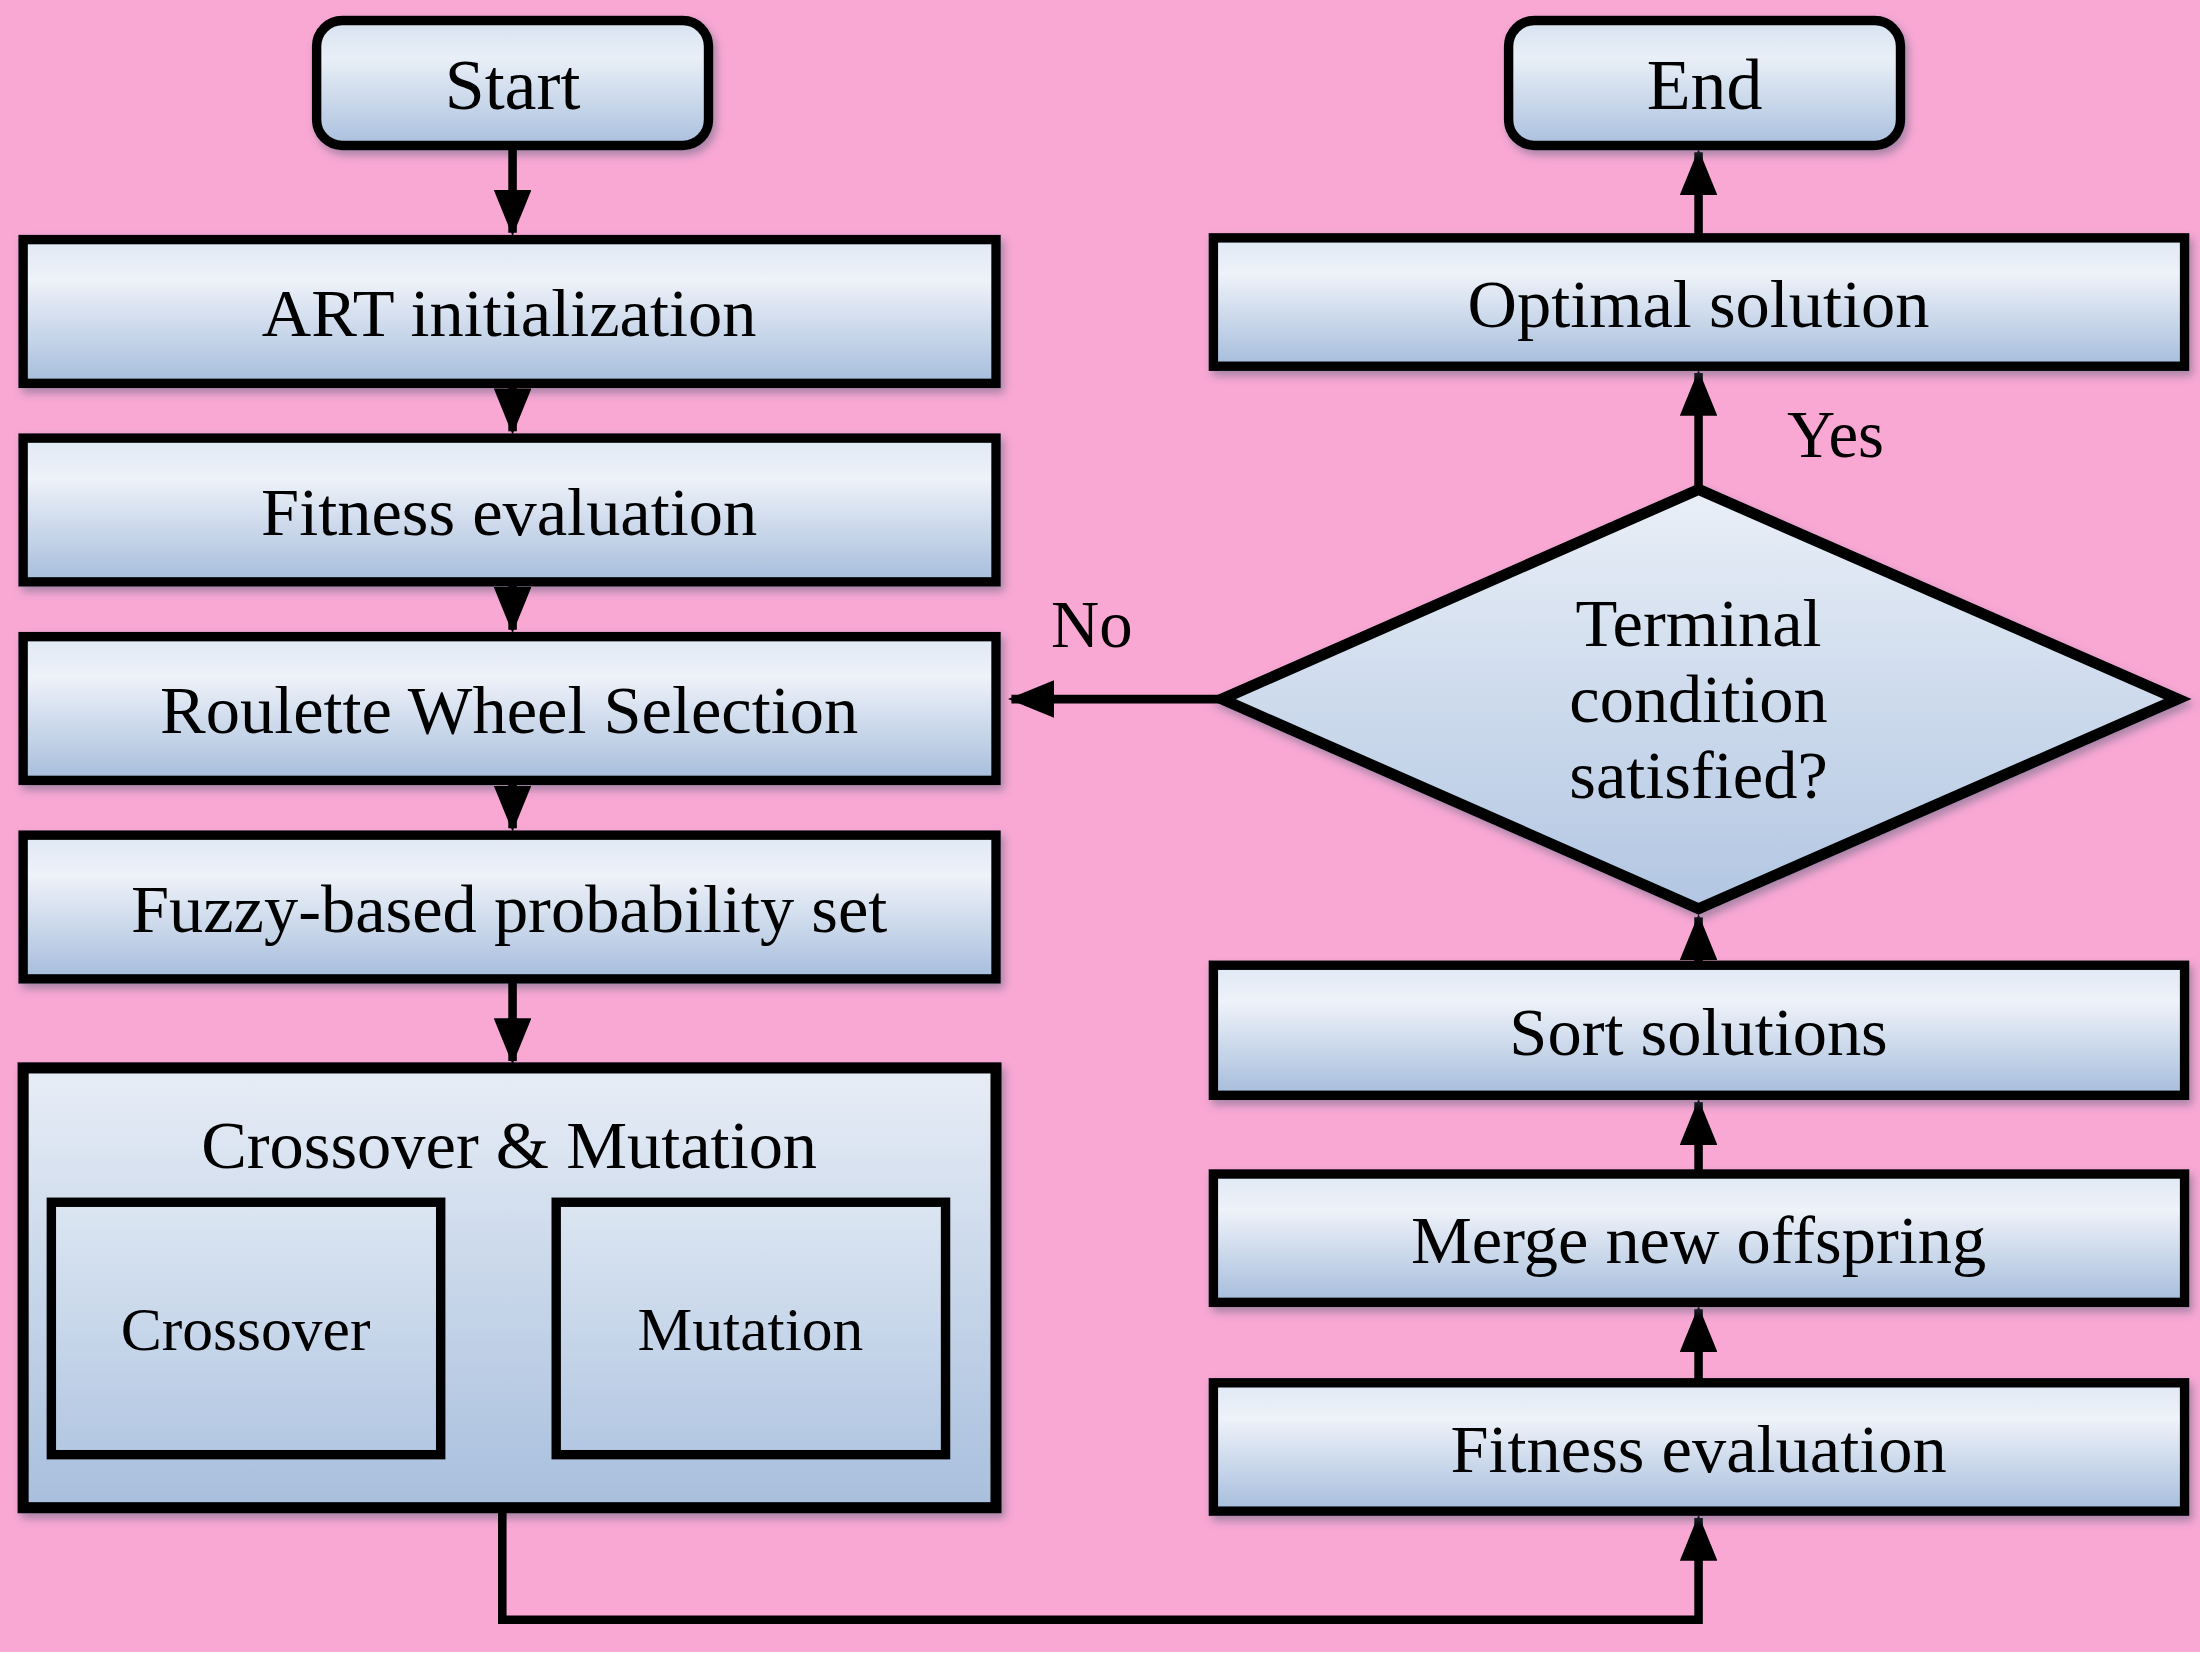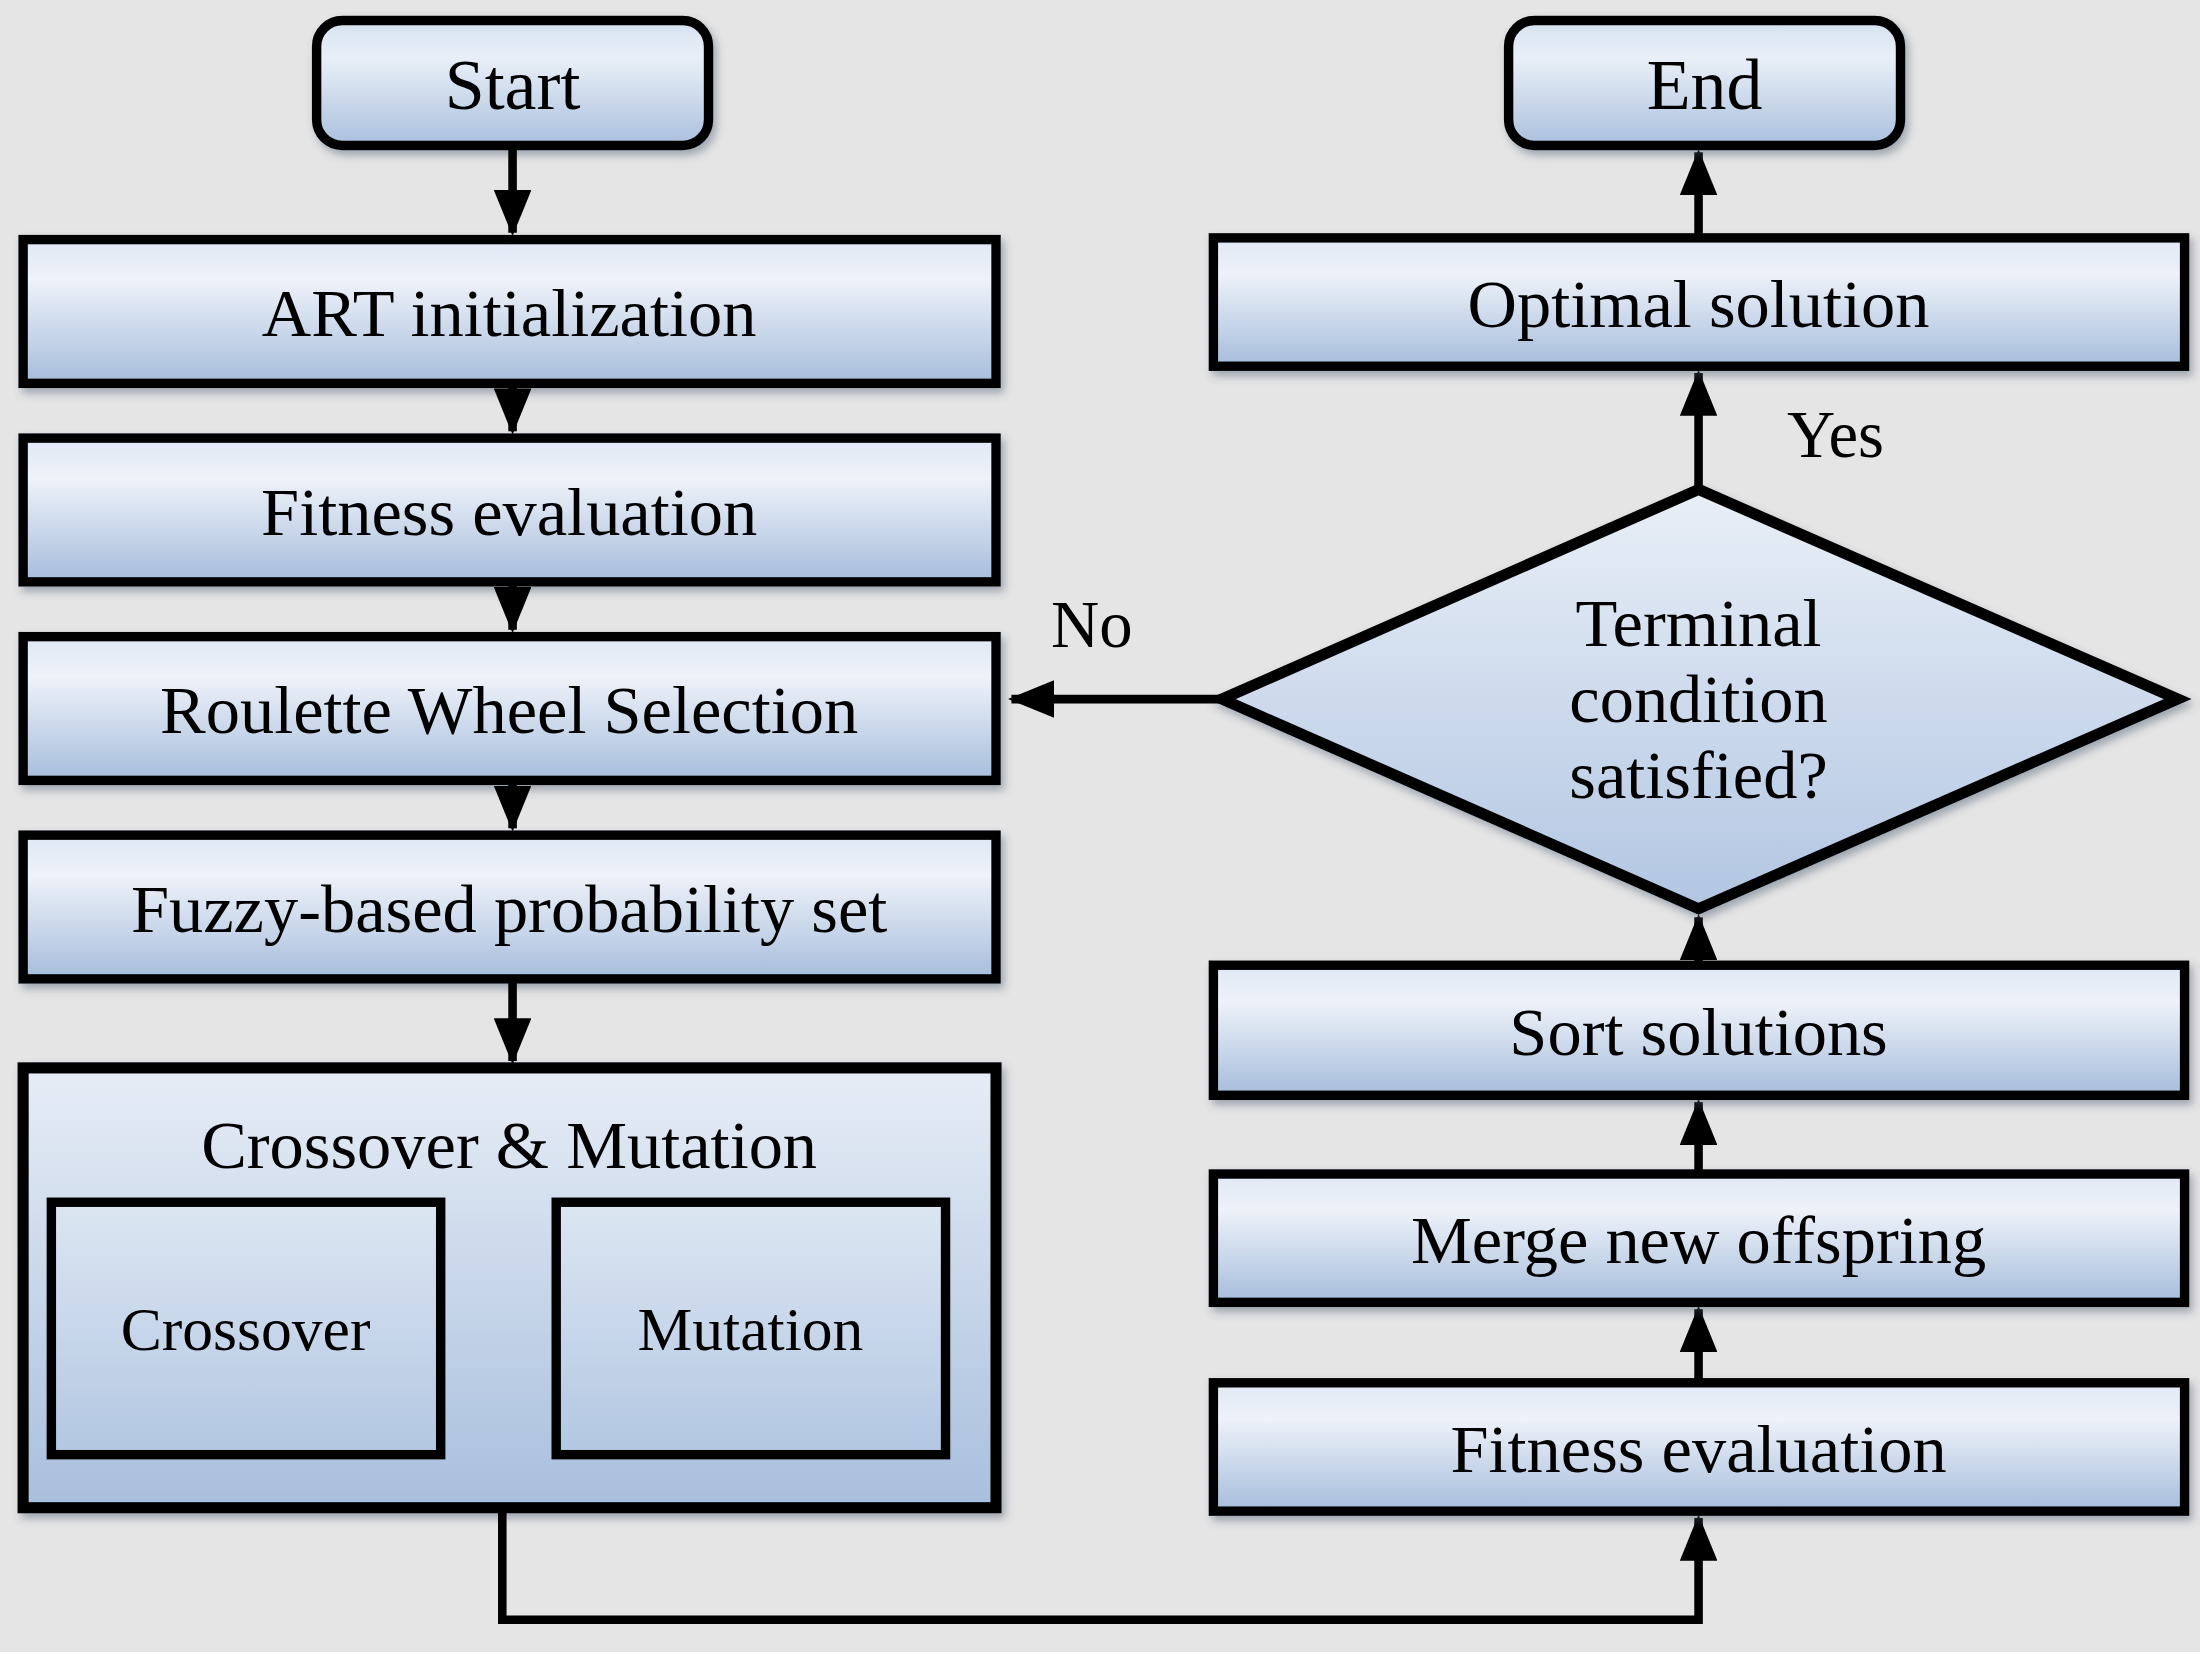--- a/index.html
+++ b/index.html
@@ -4,21 +4,21 @@
 <style>
   html, body {
     margin: 0;
     padding: 0;
     background: #ffffff;
   }
   .page {
     width: 100%;
     max-width: 2201px;
     margin: 0 auto;
-    background: #e5e5e5;
+    background: #f9a8d4;
   }
   svg {
     display: block;
     width: 100%;
     height: auto;
   }
   .node-label {
     font-family: "Liberation Serif", "DejaVu Serif", serif;
     fill: #000000;
     text-anchor: middle;

